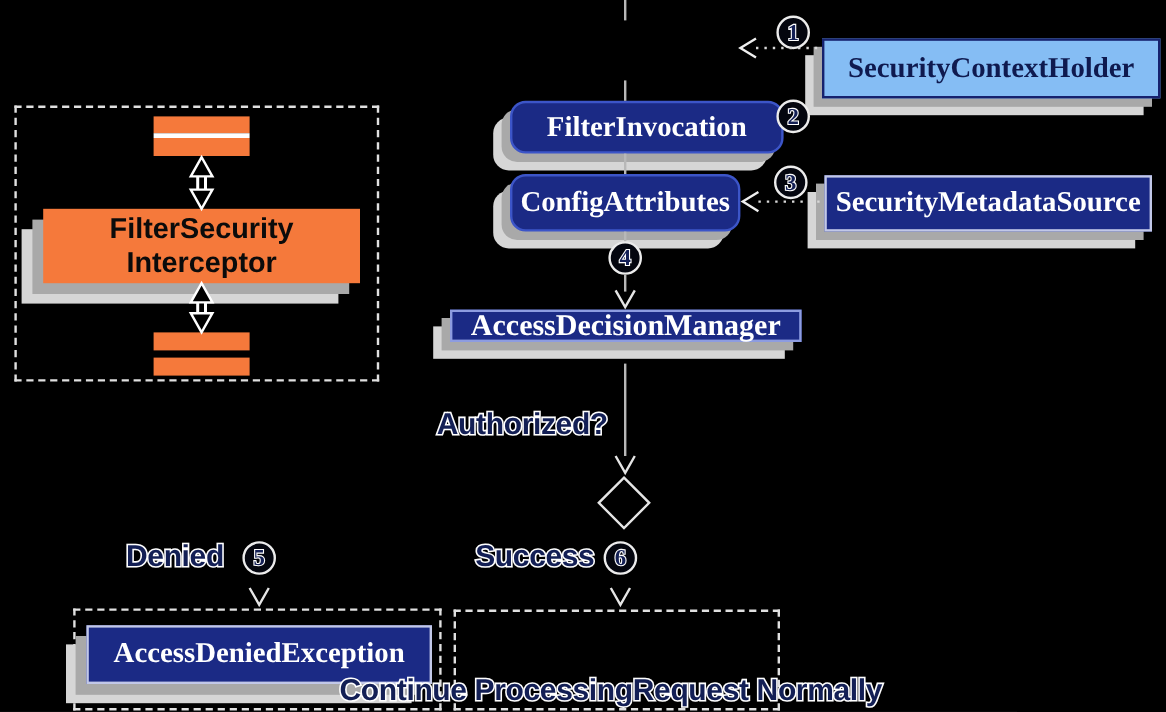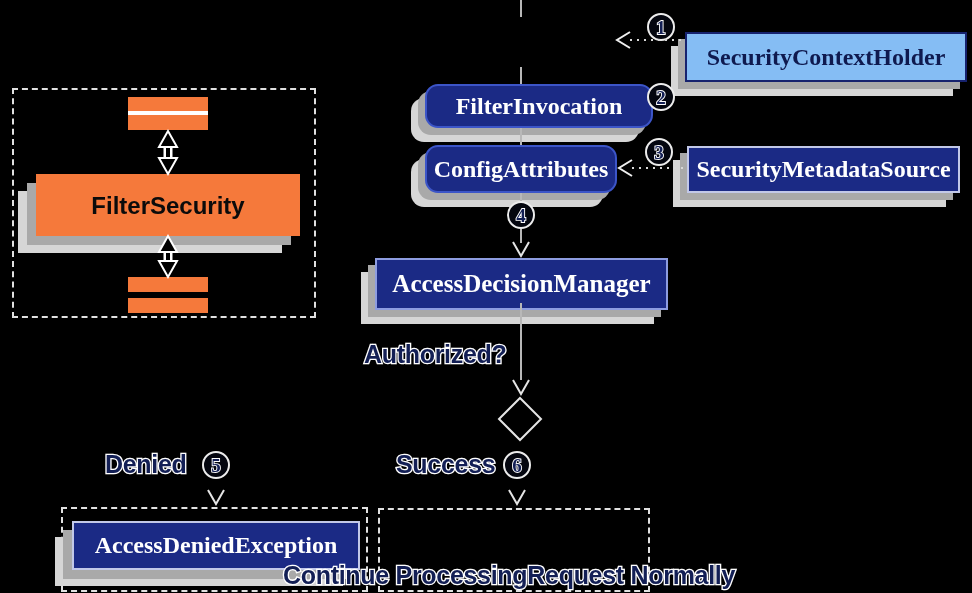--- a/index.html
+++ b/index.html
@@ -85,35 +85,36 @@
 
 
   <div class="abs dashed" style="left:12px; top:88px; width:304px; height:230px;"></div>
 
   <div class="abs bar" style="left:128px; top:97px;  width:80px; height:14px;"></div>
   <div class="abs bar-sep" style="left:128px; top:111px; width:80px; height:4px;"></div>
   <div class="abs bar" style="left:128px; top:115px; width:80px; height:15px;"></div>
 
   <div class="abs interceptor" style="left:36px; top:174px; width:264px; height:62px;">
     <div>FilterSecurity</div>
+    <div>Interceptor</div>
   </div>
 
   <div class="abs bar" style="left:128px; top:277px; width:80px; height:15px;"></div>
   <div class="abs bar" style="left:128px; top:298px; width:80px; height:15px;"></div>
 
 
   <div class="abs box rounded navy-box serif-24" style="left:425px; top:84px; width:228px; height:44px;">
     <span>FilterInvocation</span>
   </div>
 
   <div class="abs box rounded navy-box serif-24" style="left:425px; top:145px; width:192px; height:48px;">
     <span>ConfigAttributes</span>
   </div>
 
-  <div class="abs box navy-box serif-24" style="left:375px; top:258px; width:293px; height:52px; border-color:var(--periwinkle-border); font-size:25px;">
+  <div class="abs box navy-box serif-24" style="left:375px; top:258px; width:293px; height:27px; border-color:var(--periwinkle-border); font-size:25px;">
     <span>AccessDecisionManager</span>
   </div>
 
   <div class="abs outline-text" style="left:364px; top:340px; font-size:25px;">Authorized?</div>
 
   <div class="abs box light-box serif-24" style="left:685px; top:16px; width:282px; height:50px; border:2px solid #16226e;margin-top:16px;">
     <span>SecurityContextHolder</span>
   </div>
 
   <div class="abs box navy-box serif-24" style="left:687px; top:146px; width:273px; height:47px; border-color:var(--pale-border);">

